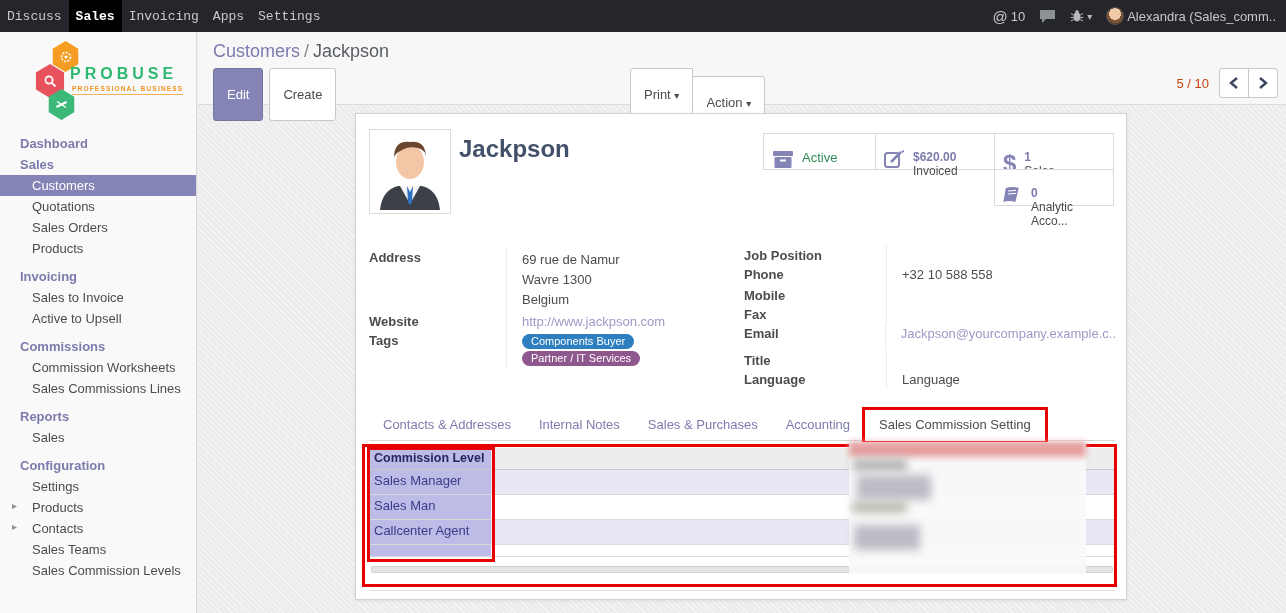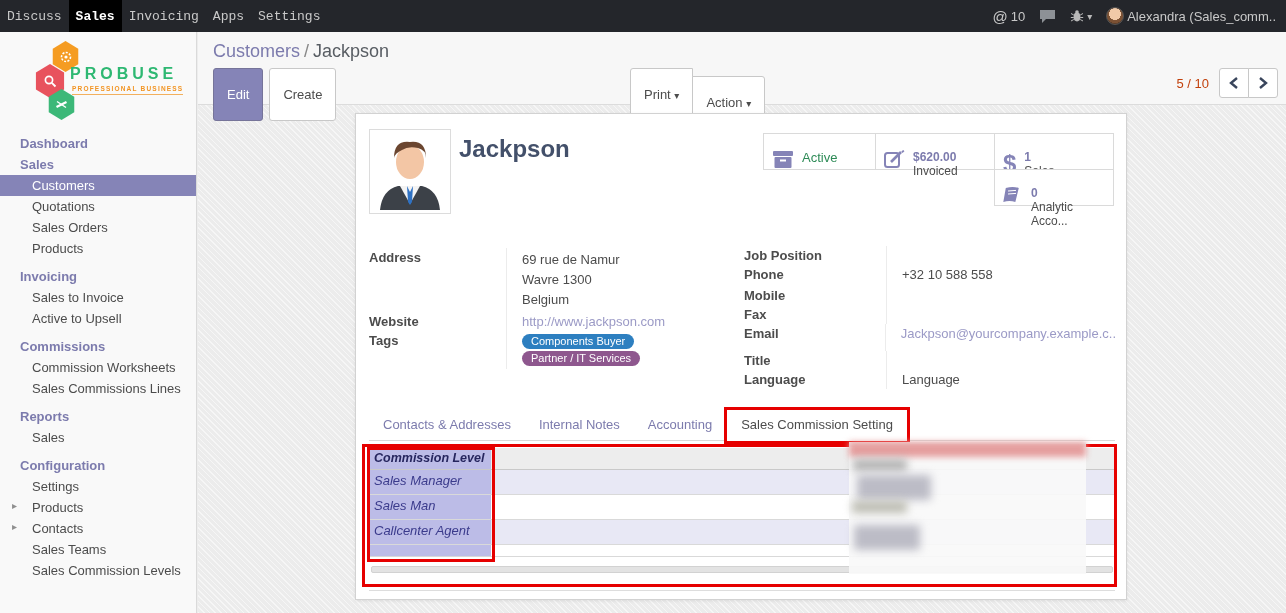--- a/index.html
+++ b/index.html
@@ -100,21 +100,21 @@
   .tab-annotation { position:absolute; left:-3px; right:-3px; top:-2px; height:37px;
                     border:3px solid #e60000; pointer-events:none; z-index:7; }
 
   
   .ctable { position:absolute; left:13px; top:334px; width:748px; font-size:13px; }
   .crow { display:flex; border-bottom:1px solid #d9d9d9; }
   .crow.header { height:22px; background:#ededed; border-bottom:1px solid #c9c9c9; }
   .crow.r { height:25px; }
   .crow.stripe { background:#e8e8f5; }
   .crow.tail { height:12px; }
-  .ccell-first { width:122px; padding:3px 0 0 5px;font-style:italic; }
+  .ccell-first { width:122px; padding:3px 0 0 5px; }
   .hl { background:#bcbce7; }
   .crow.header .ccell-first { font-weight:bold; color:#26265e; font-size:12.5px; }
   .crow.r .ccell-first { color:#3b3b8c; }
   .scrollhint { position:absolute; left:2px; top:118px; width:742px; height:7px;
                 background:#e3e3e3; border:1px solid #d2d2d2; border-radius:2px; }
   .table-bottomline { position:absolute; left:13px; top:476px; width:746px; border-top:1px solid #ddd; }
 
   
   .anno { position:absolute; border:3px solid #e60000; pointer-events:none; }
   .anno-table { left:6px; top:330px; width:755px; height:143px; z-index:6; }
@@ -374,20 +374,21 @@
         </div>
         <div class="frow">
           <div class="flabel" style="width:142px">Language</div>
           <div class="fval">Language</div>
         </div>
       </div>
 
       <div class="tabs">
         <div class="tab">Contacts &amp; Addresses</div>
         <div class="tab">Internal Notes</div>
+        <div class="tab">Sales &amp; Purchases</div>
         <div class="tab">Accounting</div>
         <div class="tab active">
           <span>Sales Commission Setting</span>
           <div class="tab-annotation"></div>
         </div>
       </div>
 
       <div class="ctable">
         <div class="crow header">
           <div class="ccell-first hl">Commission Level</div>

